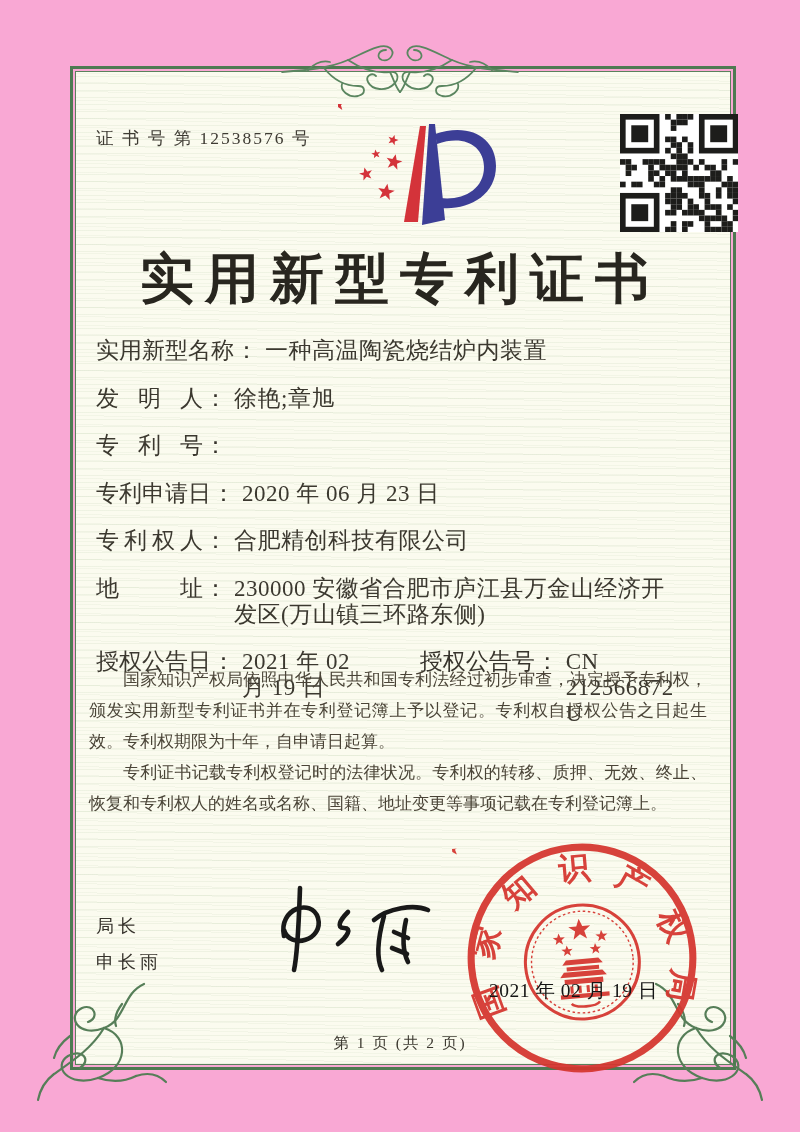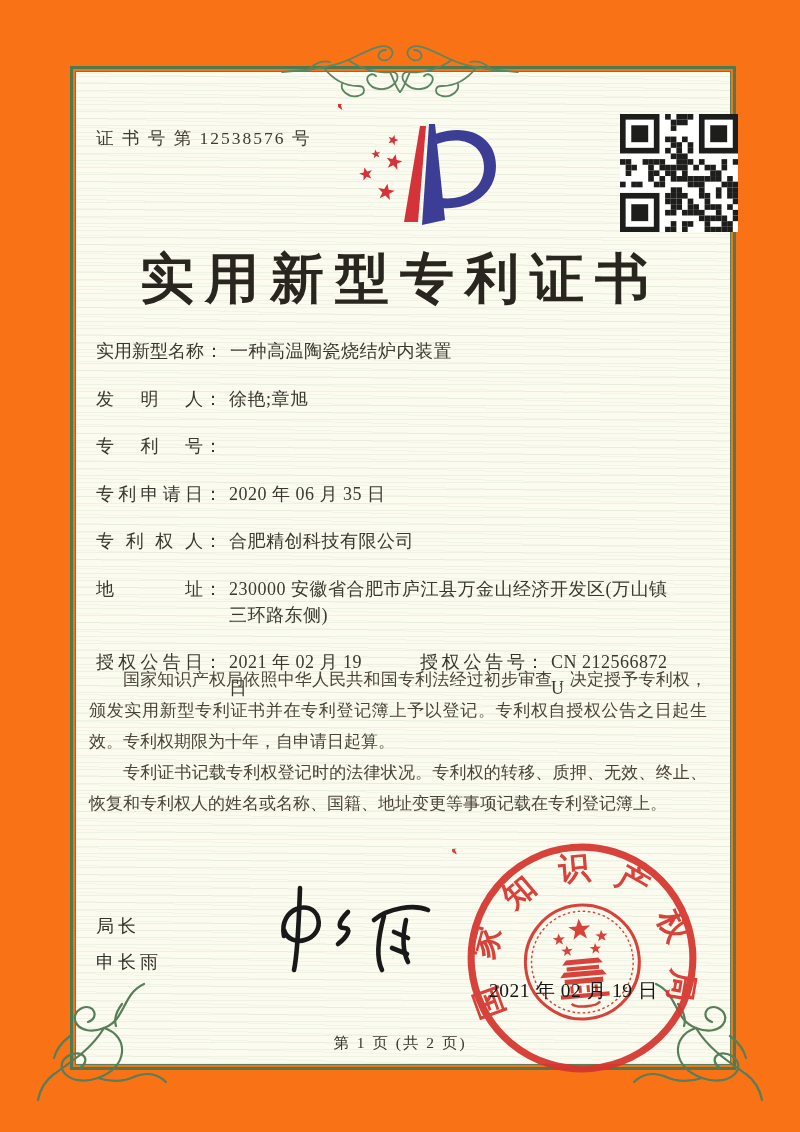--- a/index.html
+++ b/index.html
@@ -1,18 +1,18 @@
 <!DOCTYPE html>
 <html><head>
 <meta charset="utf-8">
 <style>
   html,body{margin:0;padding:0;}
   .page{
     position:relative; width:800px; height:1132px;
-    background:#f97316; overflow:hidden;
+    background:#f9a8d4; overflow:hidden;
     font-family:"Liberation Serif","DejaVu Serif",serif;
     color:#37342c;
   }
   .frame{
     position:absolute; left:70px; top:66px; width:660px; height:998px;
     border:3px solid #4e7a52;
   }
   .frame-inner{
     position:absolute; inset:2px; border:1px solid #5a815c;
     background-color:#fbfbef;
@@ -25,21 +25,21 @@
     font-size:17.5px; letter-spacing:2px; color:#3e3b33;
   }
   .logo{ position:absolute; left:338px; top:104px; width:172px; height:136px; }
   .qr{ position:absolute; left:620px; top:114px; width:118px; height:118px; }
   .title{
     position:absolute; left:70px; top:243px; width:660px;
     text-align:center; font-size:54px; font-weight:bold;
     letter-spacing:11px; box-sizing:border-box;
     color:#28261f;
   }
-  .fields{ position:absolute; left:96px; top:338px; width:585px; font-size:18px; }
+  .fields{ position:absolute; left:96px; top:338px; width:585px; font-size:23px; }
   .frow{ display:flex; align-items:flex-start; line-height:26px; margin-bottom:21.5px; }
   .flabel{
     flex:0 0 107px; text-align:justify; text-align-last:justify;
     color:#3b382f; white-space:nowrap;
   }
   .fcolon{ flex:0 0 auto; margin:0 7px 0 1px; }
   .fvalue{ max-width:440px; letter-spacing:0.5px; color:#3b382f; }
   .fgroup{ display:flex; align-items:flex-start; }
   .fgroup2{ margin-left:40px; }
   .flabel2{ flex:0 0 105px; text-align:justify; text-align-last:justify; white-space:nowrap; }
@@ -299,21 +299,21 @@
       <span class="fcolon">：</span>
       <span class="fvalue">徐艳;章旭</span>
     </div>
     <div class="frow">
       <span class="flabel">专利号</span>
       <span class="fcolon">：</span>
     </div>
     <div class="frow">
       <span class="flabel">专利申请日</span>
       <span class="fcolon">：</span>
-      <span class="fvalue">2020 年 06 月 35 日</span>
+      <span class="fvalue">2020 年 06 月 23 日</span>
     </div>
     <div class="frow">
       <span class="flabel">专利权人</span>
       <span class="fcolon">：</span>
       <span class="fvalue">合肥精创科技有限公司</span>
     </div>
     <div class="frow">
       <span class="flabel">地址</span>
       <span class="fcolon">：</span>
       <span class="fvalue">230000 安徽省合肥市庐江县万金山经济开发区(万山镇三环路东侧)</span>

